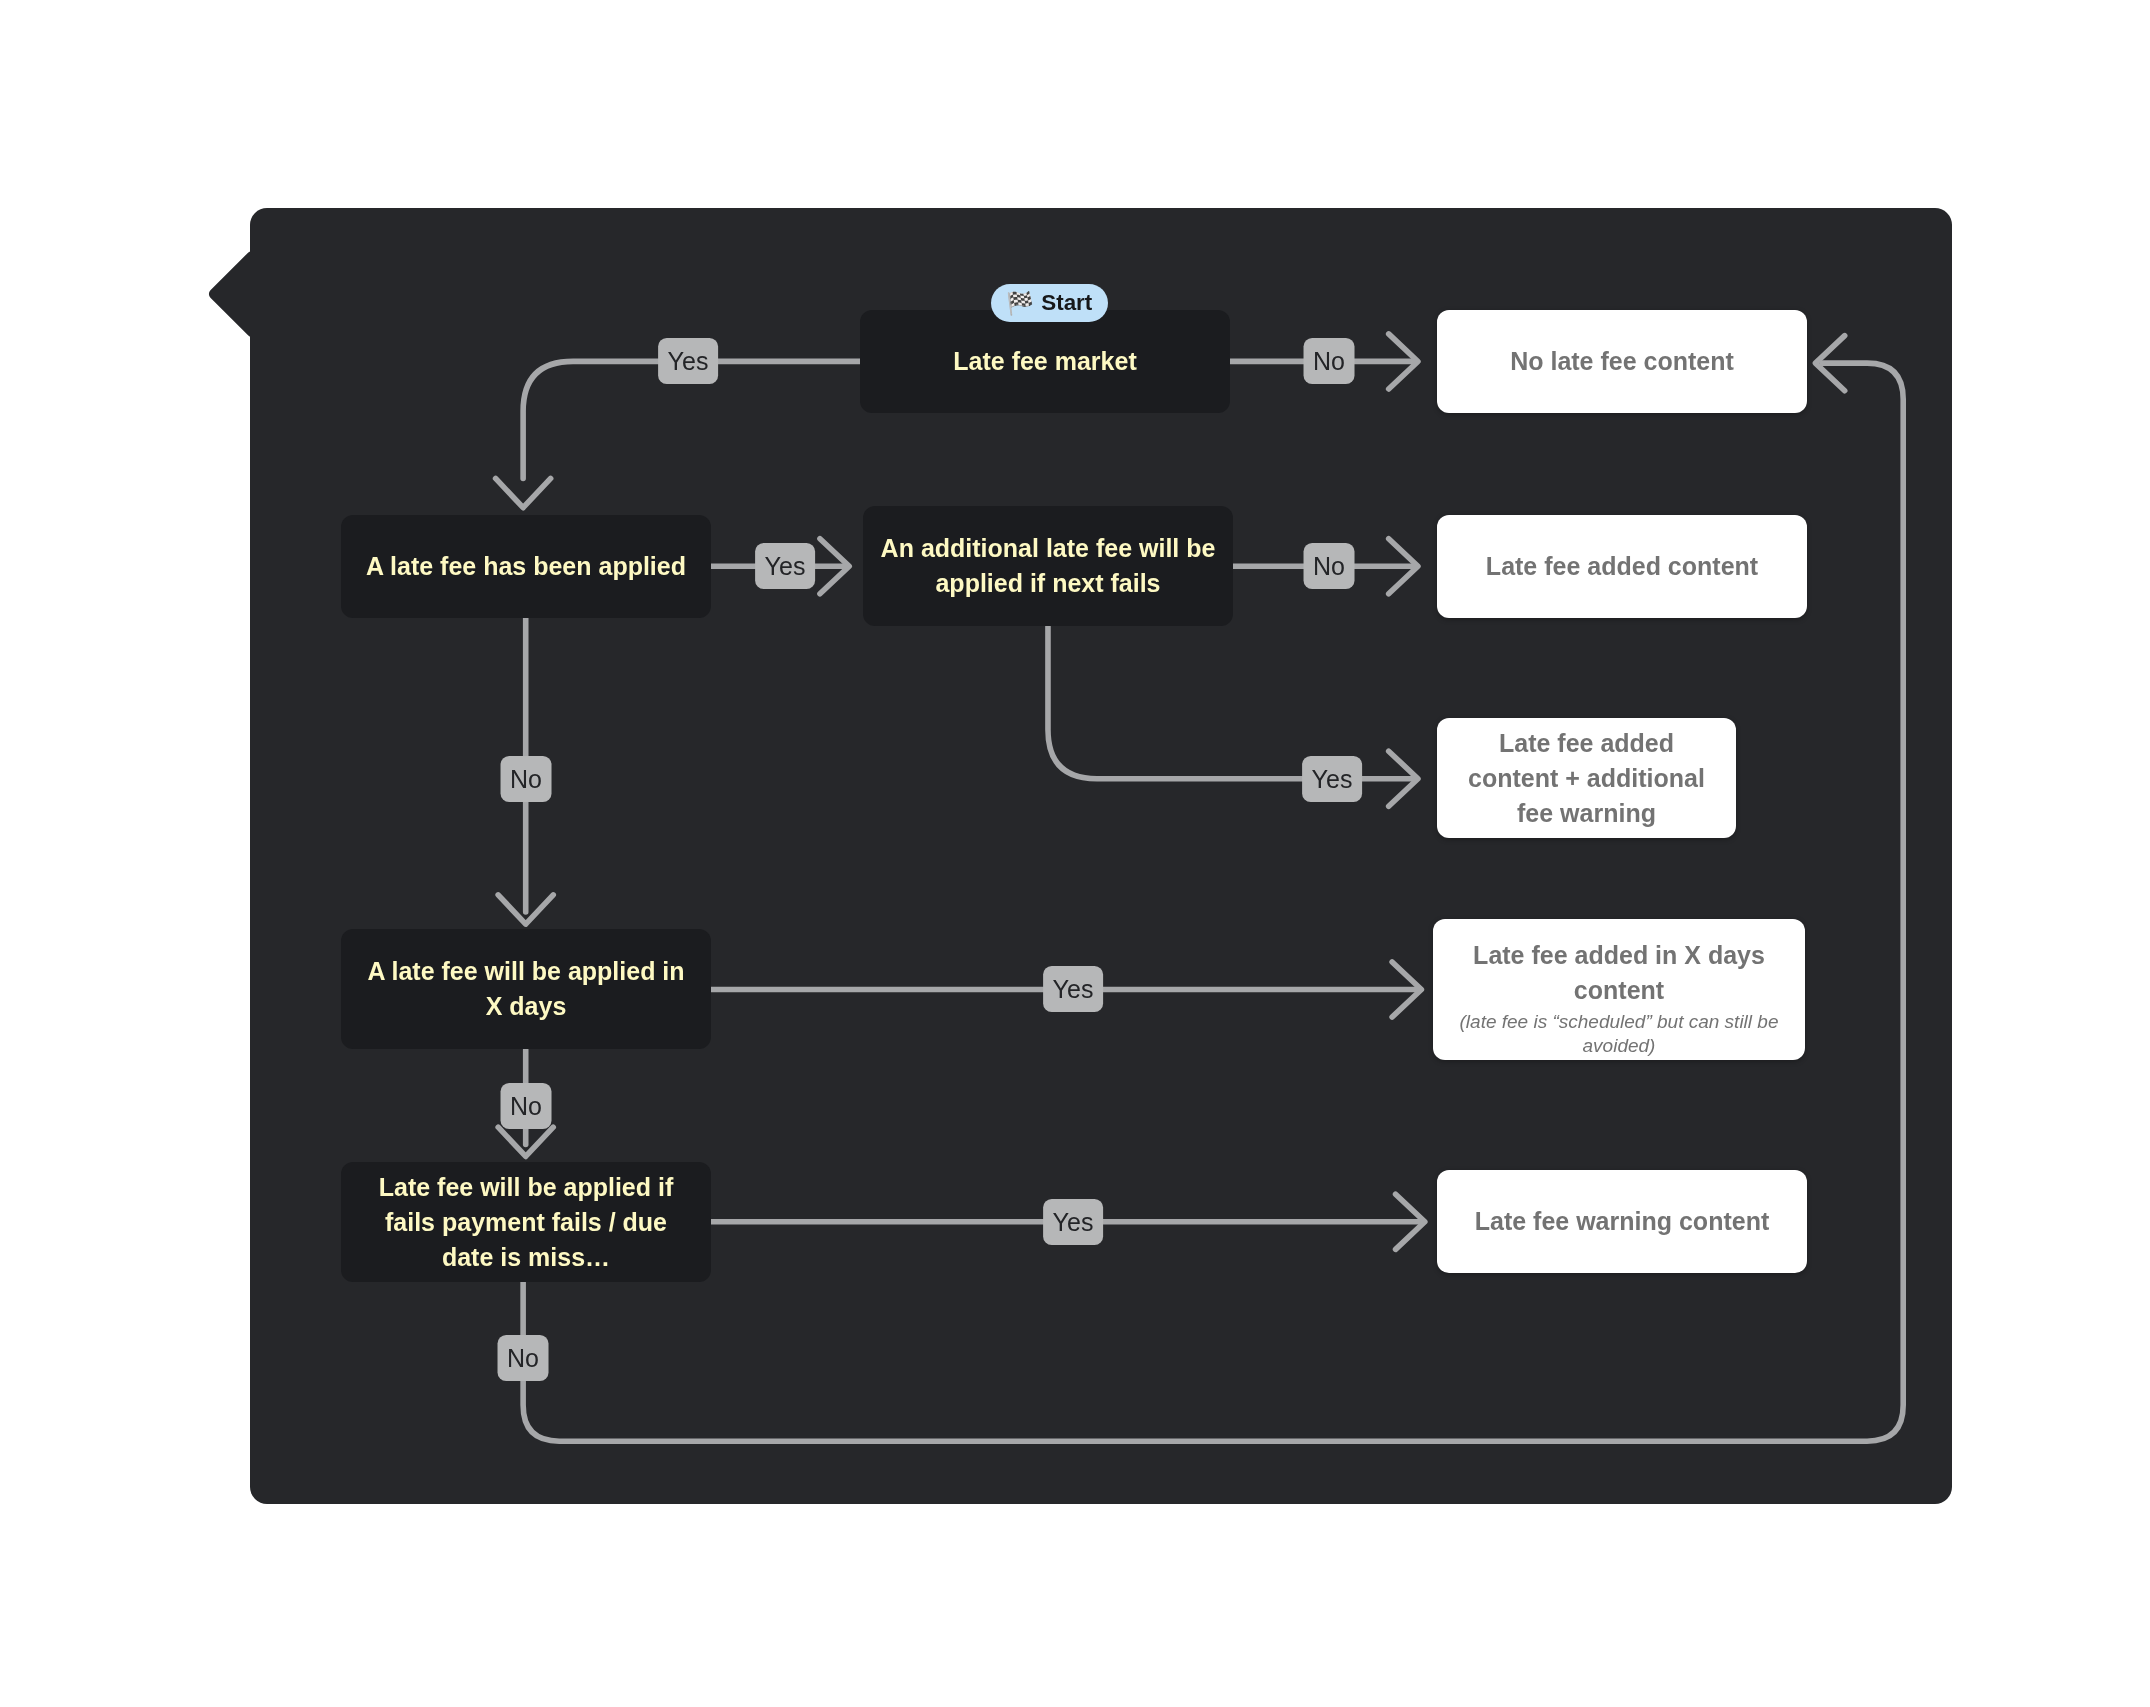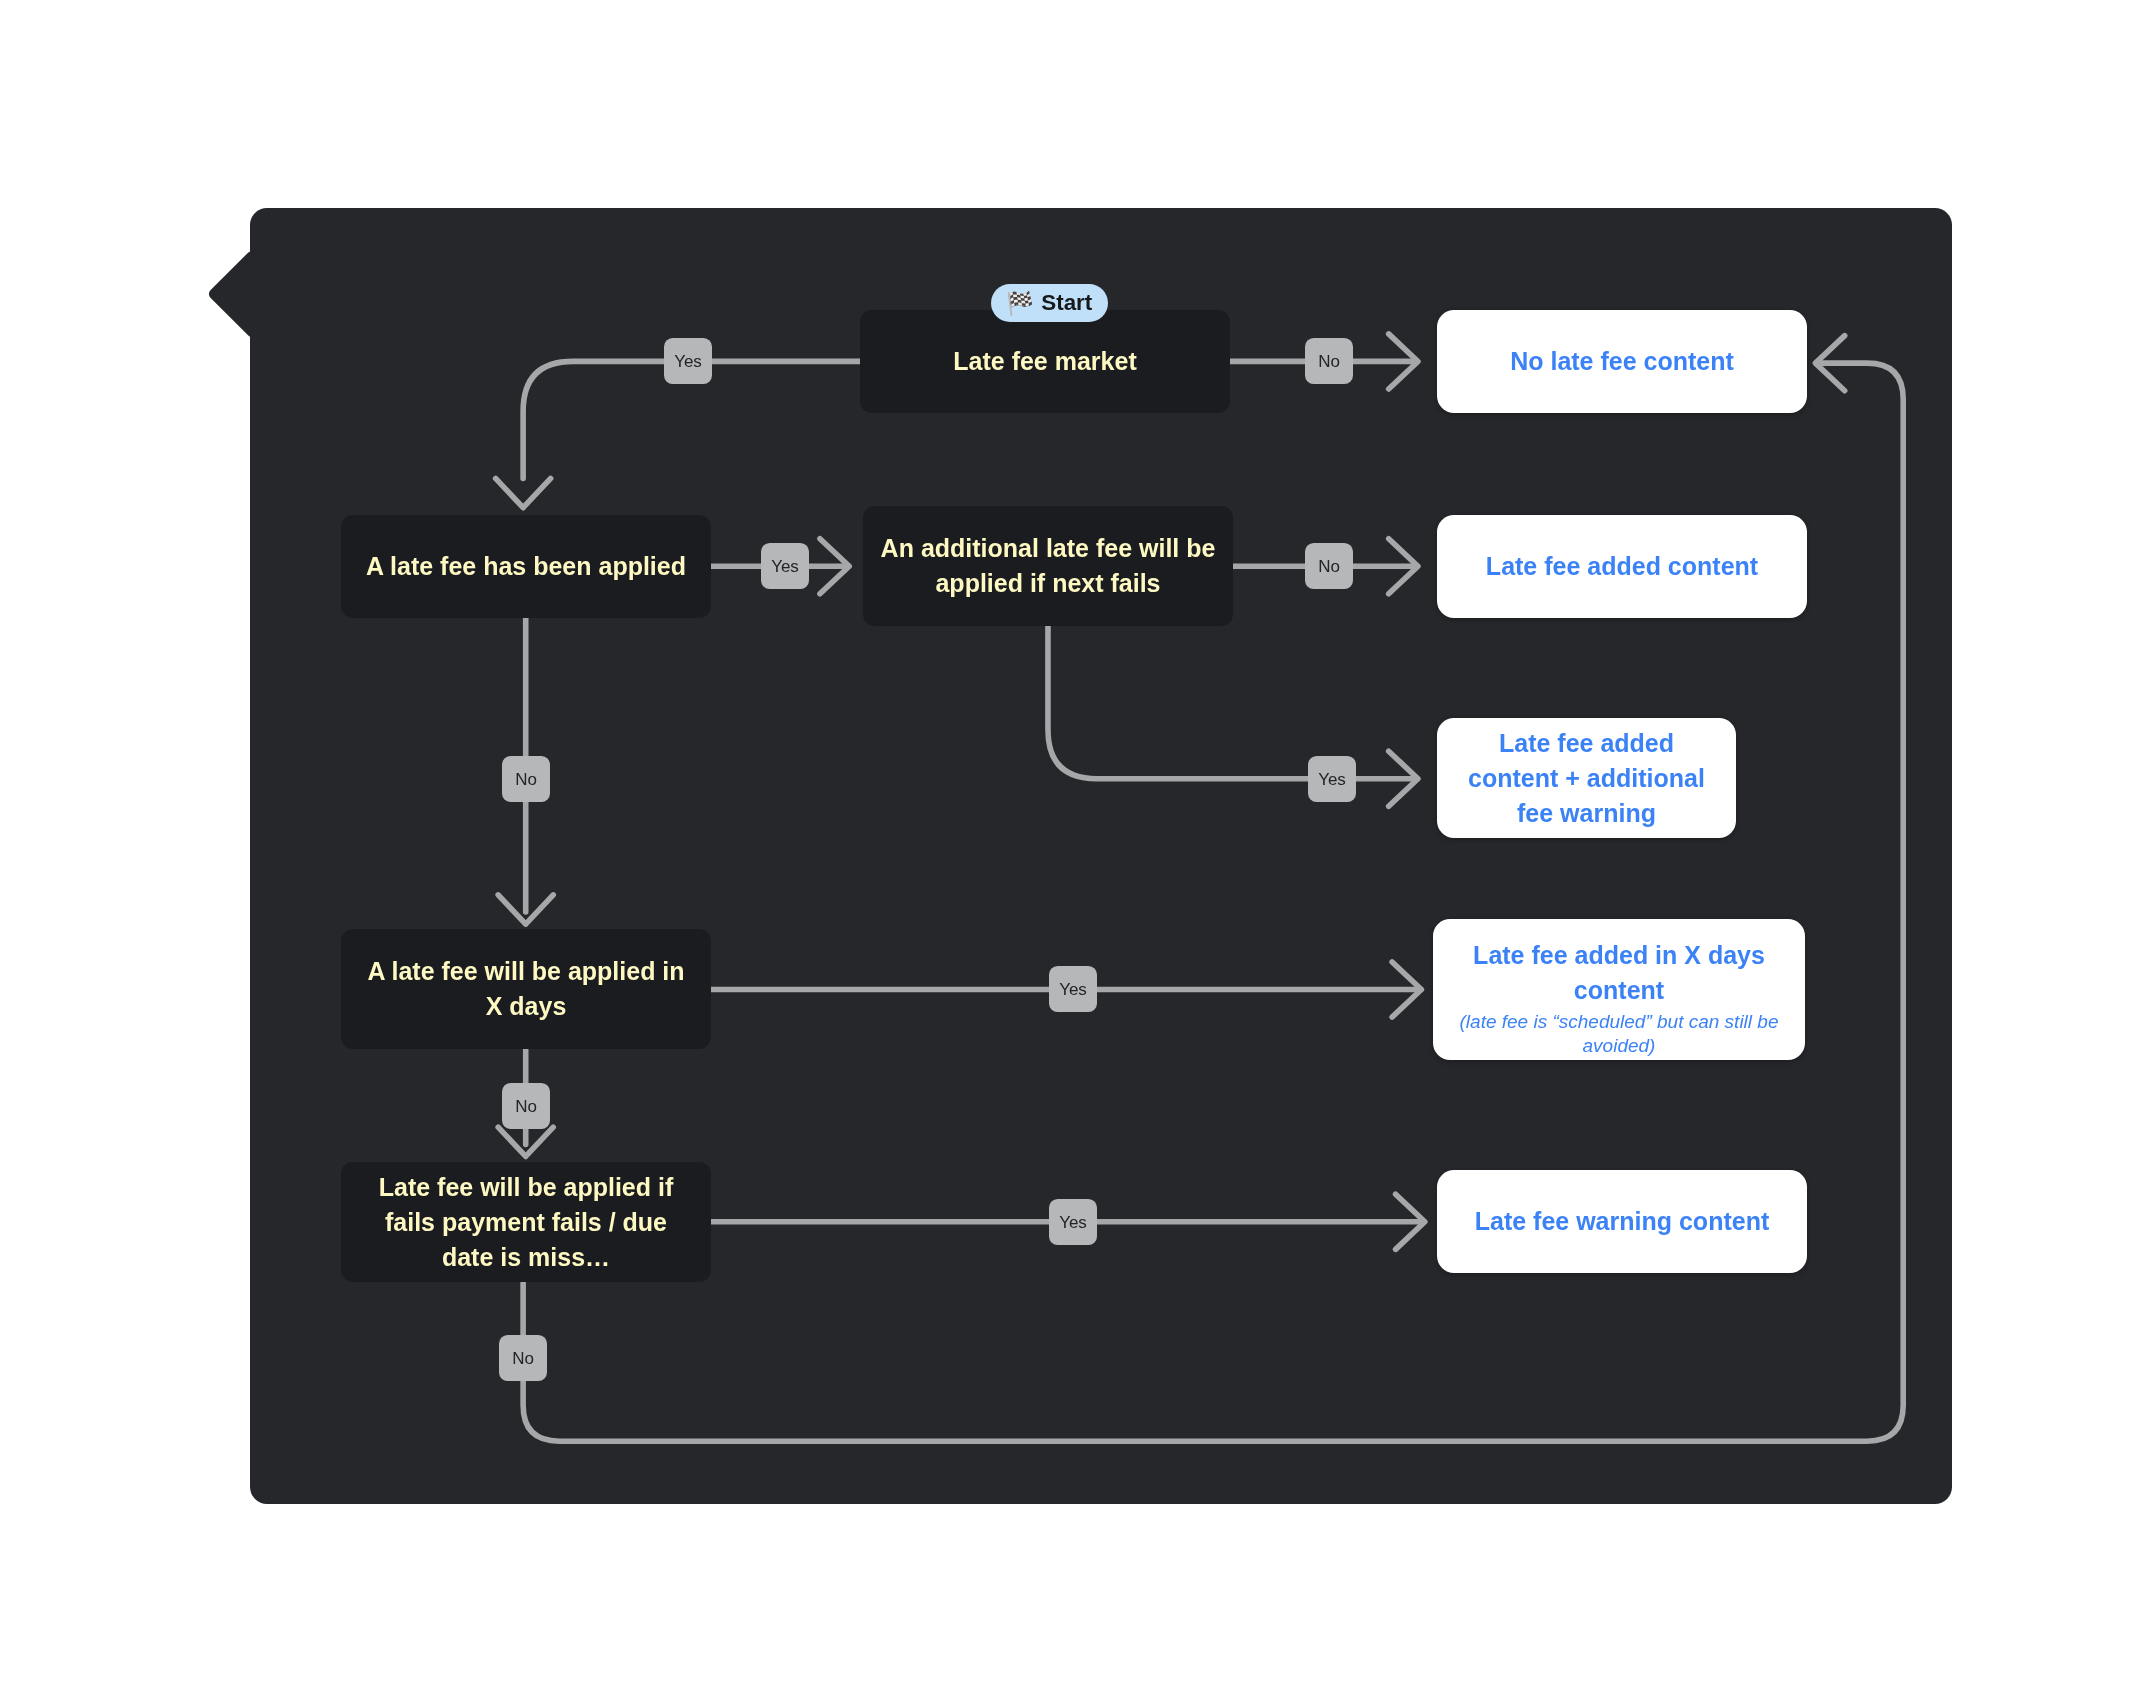--- a/index.html
+++ b/index.html
@@ -54,25 +54,24 @@
     line-height:1.4;
   }
   .node.dark{
     background:#1b1c1f;
     color:#fef9c3;
     font-weight:bold;
     font-size:25px;
   }
   .node.light{
     background:#ffffff;
-    color:#3b82f6;
+    color:#737373;
     font-weight:bold;
     font-size:25px;
     box-shadow:0 1.7px 5.2px rgba(0,0,0,0.25);
-    border-radius:17px;
   }
   .node .note{
     display:block;
     font-size:19px;
     font-style:italic;
     font-weight:normal;
     line-height:1.3;
     margin-top:1.7px;
   }
   .pill{
@@ -80,21 +79,21 @@
     transform:translate(-50%,-50%);
     min-width:29px;
     height:46px;
     padding:0 9.5px;
     background:#b6b7b8;
     color:#232427;
     border-radius:8.6px;
     display:inline-flex;
     align-items:center;
     justify-content:center;
-    font-size:17px;
+    font-size:25px;
     line-height:1;
   }
   .start-badge{
     position:absolute;
     left:991px; top:284px;
     height:38px;
     padding:0 15.5px;
     background:#bfe0f8;
     color:#17181a;
     border-radius:19px;

